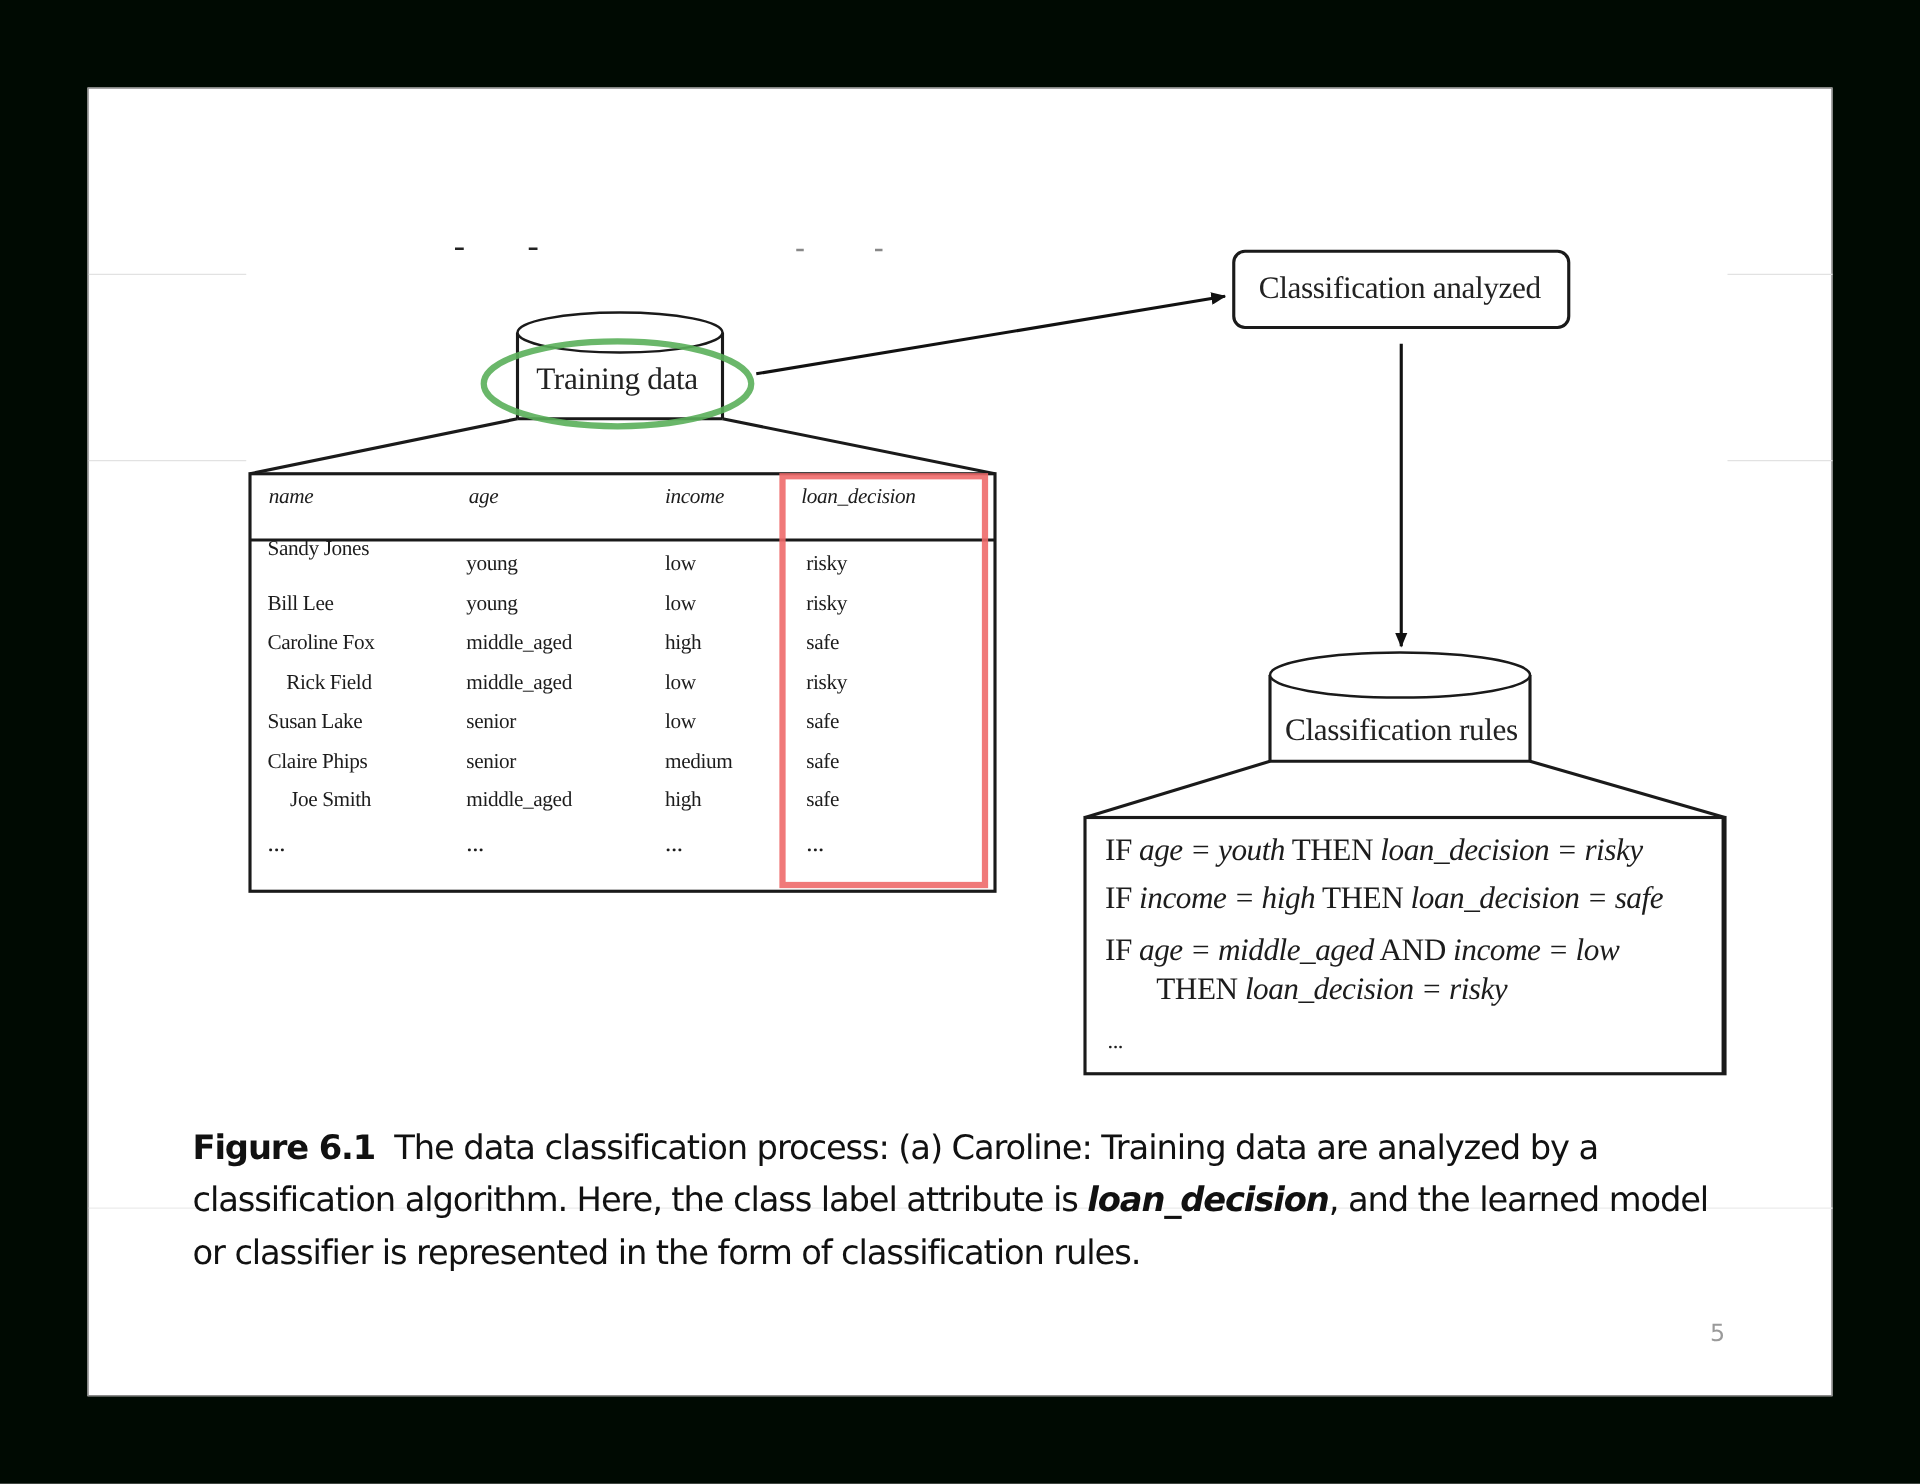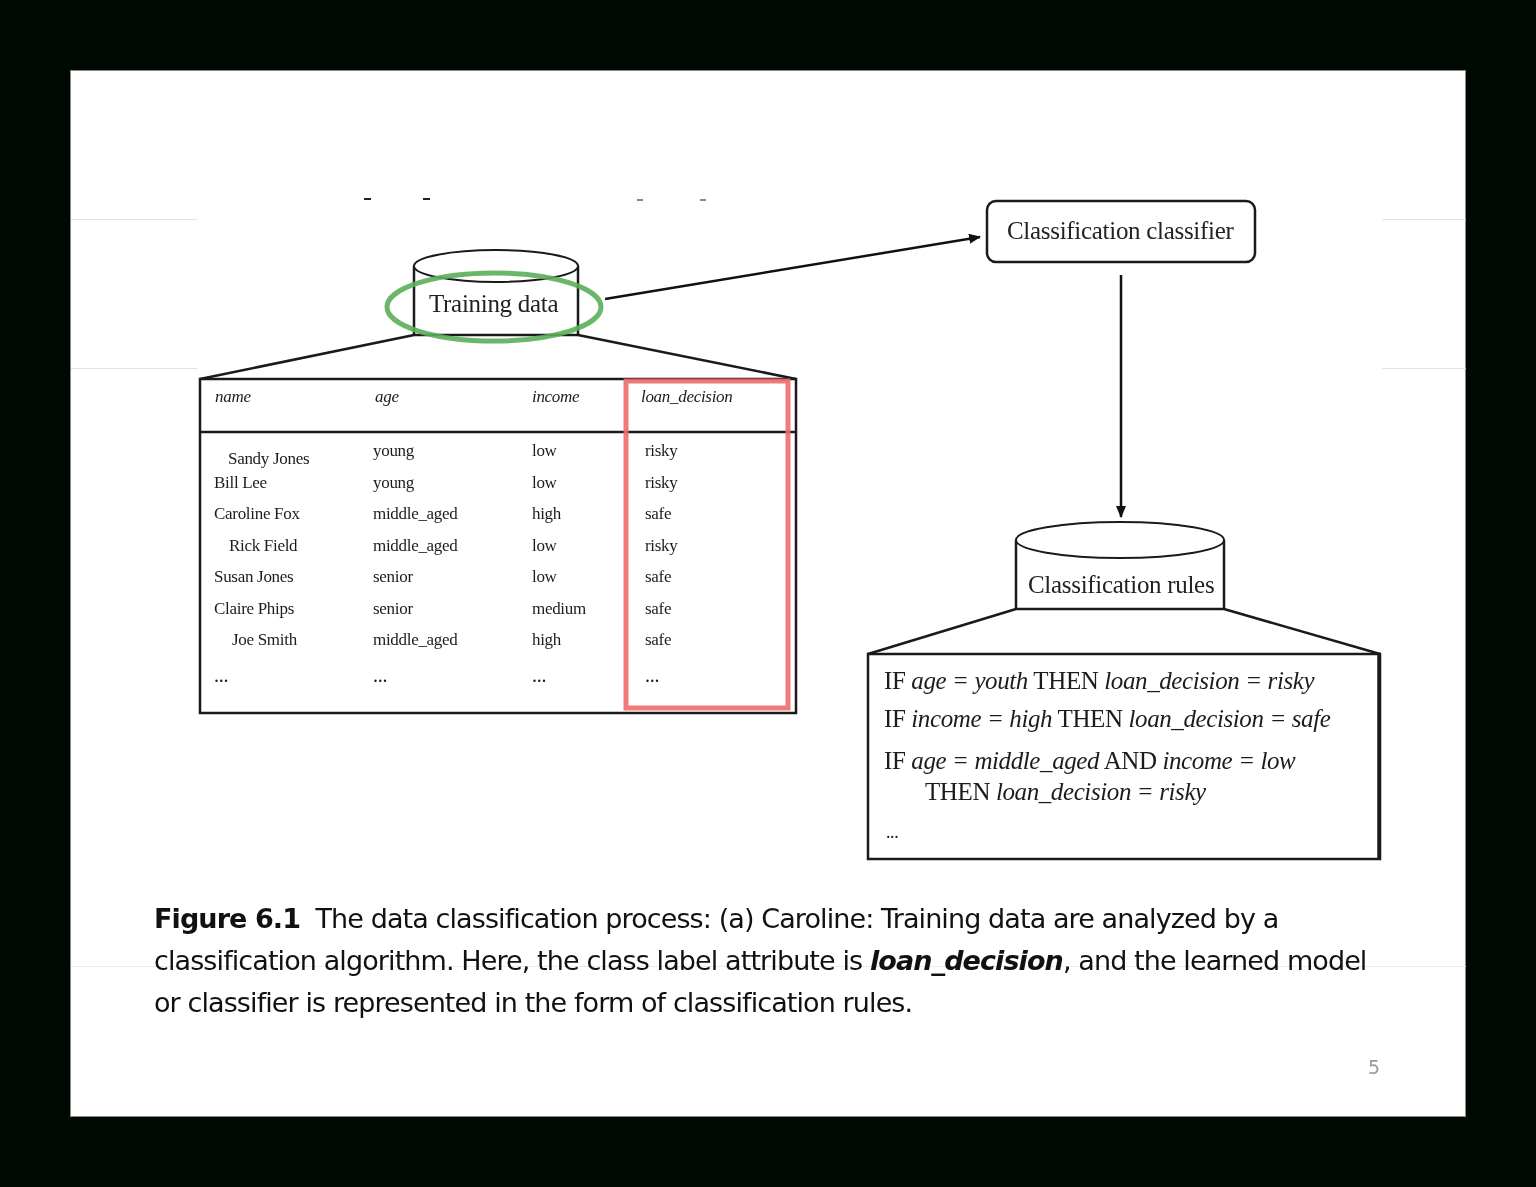--- a/index.html
+++ b/index.html
@@ -102,51 +102,51 @@
   </g>
 
   <line x1="1016" y1="609" x2="868" y2="654" stroke="#1a1a1a" stroke-width="2.5"></line>
   <line x1="1224" y1="609" x2="1380" y2="654" stroke="#1a1a1a" stroke-width="2.5"></line>
 
   <rect x="868" y="654" width="512" height="205" fill="#fff" stroke="#1a1a1a" stroke-width="2.5"></rect>
   <line x1="1379" y1="654" x2="1379" y2="859" stroke="#1a1a1a" stroke-width="3.5"></line>
 </svg>
 
 <div class="label" style="left:429px; top:290px;">Training data</div>
-<div class="label" style="left:1007px; top:217px;">Classification classifier</div>
+<div class="label" style="left:1007px; top:217px;">Classification analyzed</div>
 <div class="label" style="left:1028px; top:571px;">Classification rules</div>
 
 <div class="cell hdr" style="left:215px; top:387px;">name</div>
 <div class="cell hdr" style="left:375px; top:387px;">age</div>
 <div class="cell hdr" style="left:532px; top:387px;">income</div>
 <div class="cell hdr" style="left:641px; top:387px;">loan_decision</div>
 
 <div>
 
-  <div class="cell" style="left:214px; top:449px;margin-left:14px;">Sandy Jones</div>
+  <div class="cell" style="left:214px; top:429px;">Sandy Jones</div>
   <div class="cell" style="left:373px; top:441px;">young</div>
   <div class="cell" style="left:532px; top:441px;">low</div>
   <div class="cell" style="left:645px; top:441px;">risky</div>
 
   <div class="cell" style="left:214px; top:473px;text-align:center;">Bill Lee</div>
   <div class="cell" style="left:373px; top:473px;">young</div>
   <div class="cell" style="left:532px; top:473px;">low</div>
   <div class="cell" style="left:645px; top:473px;">risky</div>
 
   <div class="cell" style="left:214px; top:504px;">Caroline Fox</div>
   <div class="cell" style="left:373px; top:504px;">middle_aged</div>
   <div class="cell" style="left:532px; top:504px;">high</div>
   <div class="cell" style="left:645px; top:504px;">safe</div>
 
   <div class="cell" style="left:229px; top:536px;">Rick Field</div>
   <div class="cell" style="left:373px; top:536px;">middle_aged</div>
   <div class="cell" style="left:532px; top:536px;">low</div>
   <div class="cell" style="left:645px; top:536px;">risky</div>
 
-  <div class="cell" style="left:214px; top:567px;">Susan Jones</div>
+  <div class="cell" style="left:214px; top:567px;">Susan Lake</div>
   <div class="cell" style="left:373px; top:567px;">senior</div>
   <div class="cell" style="left:532px; top:567px;">low</div>
   <div class="cell" style="left:645px; top:567px;">safe</div>
 
   <div class="cell" style="left:214px; top:599px;">Claire Phips</div>
   <div class="cell" style="left:373px; top:599px;">senior</div>
   <div class="cell" style="left:532px; top:599px;">medium</div>
   <div class="cell" style="left:645px; top:599px;">safe</div>
 
   <div class="cell" style="left:232px; top:630px;">Joe Smith</div>

